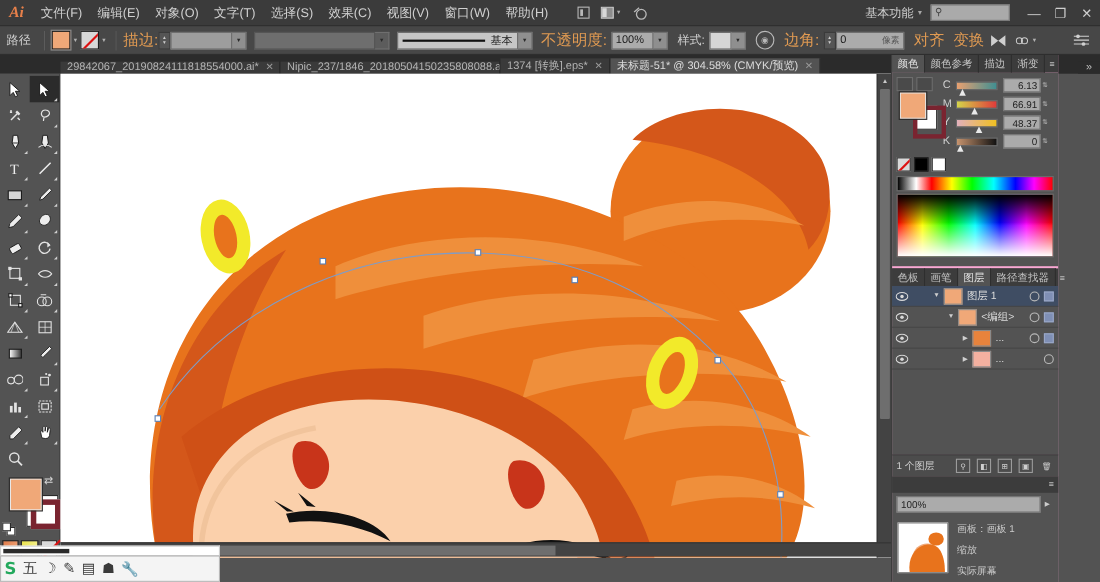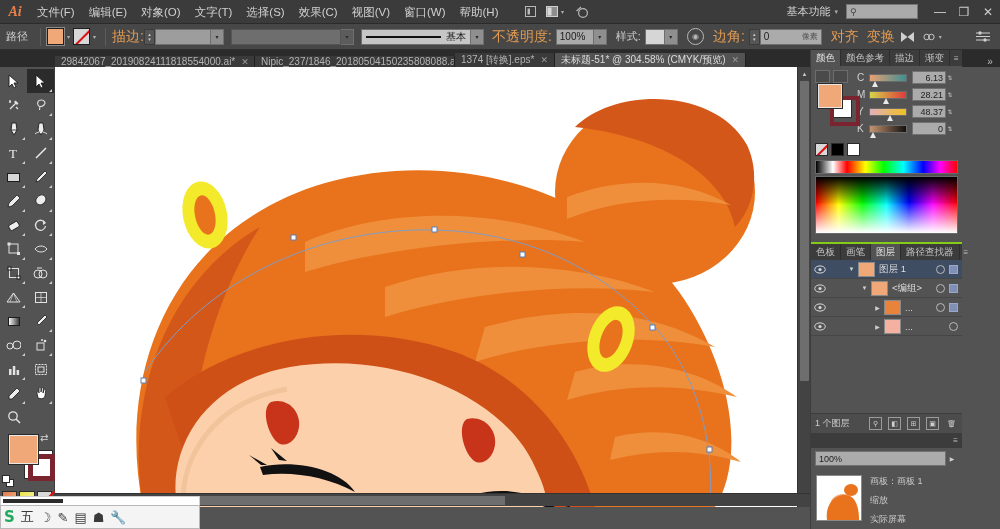--- a/index.html
+++ b/index.html
@@ -185,21 +185,21 @@
   .vscroll {
     position:absolute; right:0; top:0; width:13px; height:440px; background:#434343;
     border-left:1px solid #333;
   }
   .vscroll .thumb { position:absolute; left:2px; top:14px; width:9px; height:300px; background:#6e6e6e; border-radius:1px;}
   .vscroll .arw { position:absolute; left:0; width:13px; height:13px; display:flex;align-items:center;justify-content:center; font-size:6px; color:#c9c9c9;}
 
   
   .rightpanel {
     position:absolute; left:810px; top:50px; width:152px; height:479px;
-    background:#84cc16; border-left:1px solid #3d3d3d;
+    background:#f9a8d4; border-left:1px solid #3d3d3d;
   }
   .panel-tabs {
     display:flex; align-items:stretch; height:16px; background:#3c3c3c;
   }
   .ptab {
     font-size:9.5px; color:#c4c4c4; padding:0 5px; display:flex; align-items:center;
     background:#3c3c3c; border-right:1px solid #2e2e2e; white-space:nowrap;
   }
   .ptab.active { background:#535353; color:#e2e2e2; }
   .ptab-menu { margin-left:auto; padding:0 4px; display:flex; align-items:center; font-size:8px; color:#bdbdbd;}
@@ -795,21 +795,21 @@
               <span class="slider-thumb" style="left:6%;"></span>
             </div>
             <div class="cval">6.13</div>
             <span class="cval-arrow">⇅</span>
           </div>
           <div class="crow">
             <span class="ch">M</span>
             <div class="sliderbar" style="background:linear-gradient(to right,#d4d44a,#e03a3a);">
               <span class="slider-thumb" style="left:35%;"></span>
             </div>
-            <div class="cval">28.21</div>
+            <div class="cval">66.91</div>
             <span class="cval-arrow">⇅</span>
           </div>
           <div class="crow">
             <span class="ch">Y</span>
             <div class="sliderbar" style="background:linear-gradient(to right,#e2b0bc,#f0c020);">
               <span class="slider-thumb" style="left:48%;"></span>
             </div>
             <div class="cval">48.37</div>
             <span class="cval-arrow">⇅</span>
           </div>

